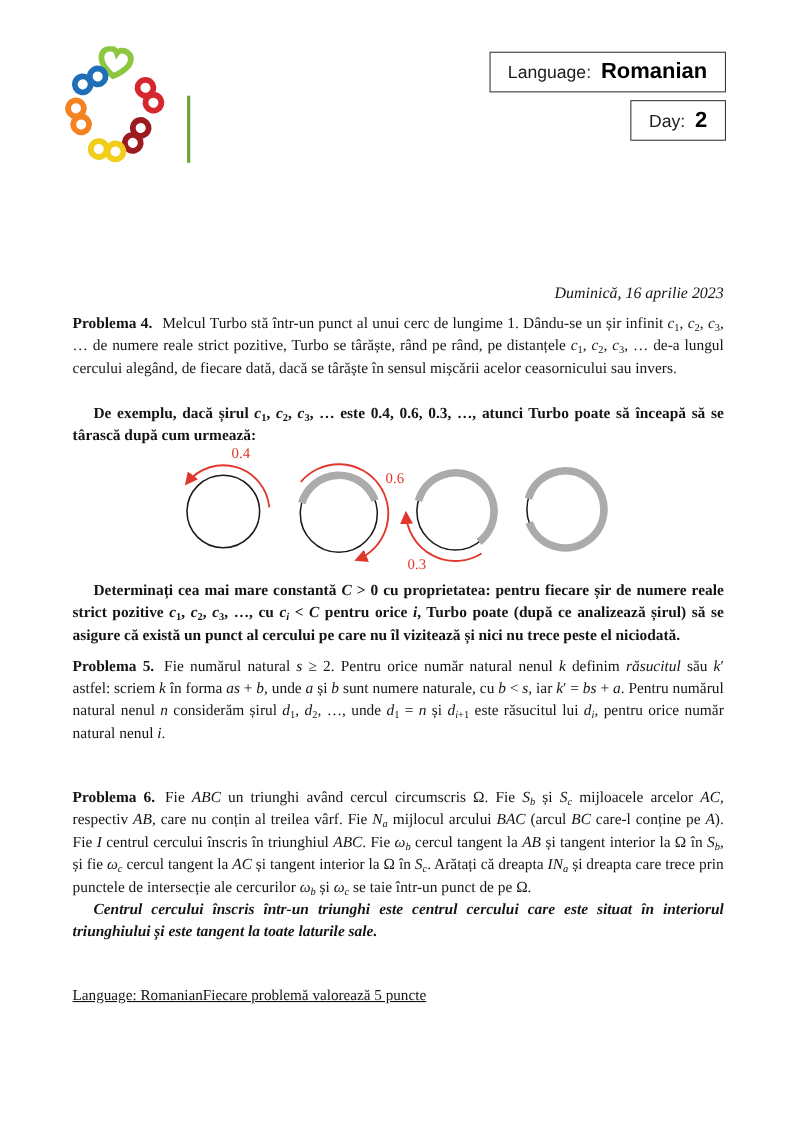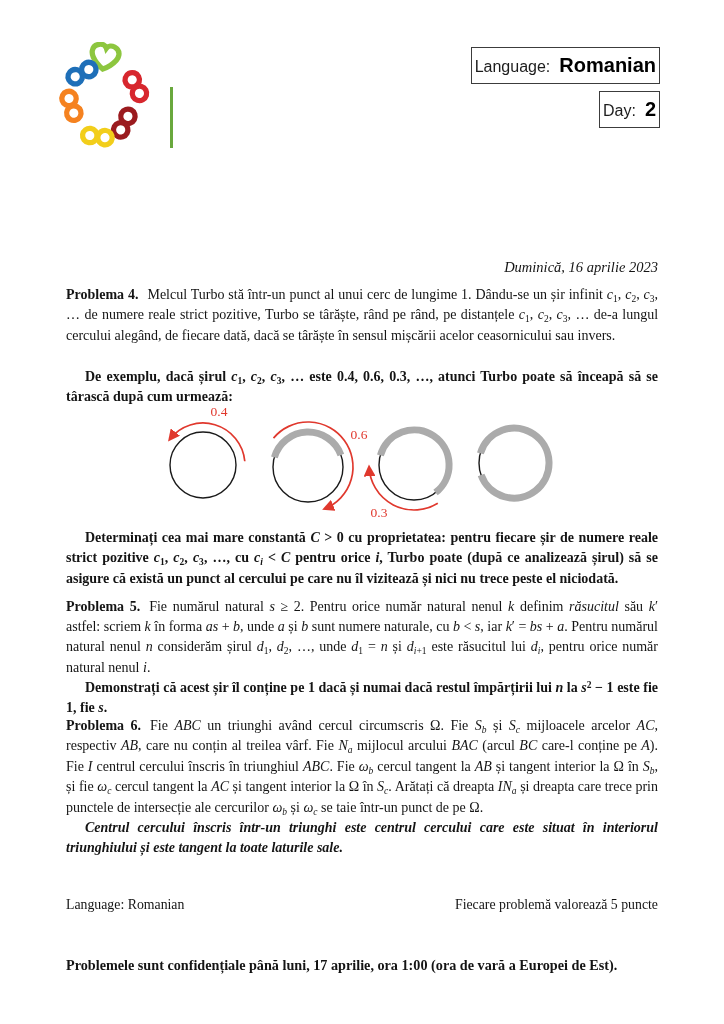--- a/index.html
+++ b/index.html
@@ -12,42 +12,42 @@
              font-size:33px;line-height:35px;letter-spacing:.5px;}
   .logo-divider{margin-top:45px;width:2.5px;height:61px;}
   .org-block{margin-top:44px;font-family:"Liberation Sans",sans-serif;font-weight:bold;}
   .org-line{font-size:9px;line-height:11px;letter-spacing:.4px;}
   .org-year{font-size:17px;line-height:19px;margin-top:3px;letter-spacing:.5px;}
   .org-host{font-size:17px;line-height:19px;letter-spacing:.5px;}
 
   .boxes{position:absolute;right:64px;top:47px;display:flex;flex-direction:column;
          align-items:flex-end;gap:7px;font-family:"Liberation Sans",sans-serif;}
   .hdr-box{display:inline-flex;align-items:baseline;gap:9px;border:1.2px solid #3c3c3c;
-           background:#fff;padding:6px 3px;}
+           background:#fff;padding:6px 16px;}
   .hdr-box .lbl{font-size:16px;color:#1c1c1c;}
   .hdr-box .val{font-size:20px;font-weight:bold;color:#000;}
 
   
   .date-line{position:absolute;right:66px;top:259px;font-style:italic;font-size:14.5px;}
   .sec{position:absolute;left:66px;width:592px;font-size:14px;line-height:20.4px;
        text-align:justify;}
   .sec p{margin:0;}
   .ptitle{font-weight:bold;margin-right:9px;}
   .indent{text-indent:19px;font-weight:bold;}
   .note{font-style:italic;margin-top:3px;}
   sub{font-size:68%;vertical-align:-0.3em;line-height:0;}
   sup{font-size:68%;vertical-align:0.45em;line-height:0;}
 
   
   .fig-wrap{position:absolute;left:155px;top:401px;}
   .fig-lbl{font-family:"Liberation Serif",serif;font-size:13.5px;}
 
   
   .footer-row{position:absolute;left:66px;top:895px;width:592px;display:flex;
-              justify-content:space-between;font-size:13.8px;line-height:20.4px;}
+              justify-content:flex-start;font-size:13.8px;line-height:20.4px;text-decoration:underline;}
   .footer-right{text-align:right;}
   .conf{position:absolute;left:66px;top:941px;width:592px;font-size:14.2px;
         line-height:21px;font-weight:bold;text-align:justify;}
 </style>
 </head>
 <body>
 
 <div class="page">
 
   <div class="logo">
@@ -136,30 +136,28 @@
       </g>
     </svg>
   </div>
 
   <div class="sec" style="top:528px;">
     <p class="indent">Determinați cea mai mare constantă <i>C</i> &gt; 0 cu proprietatea: pentru fiecare șir de numere reale strict pozitive <i>c</i><sub>1</sub>, <i>c</i><sub>2</sub>, <i>c</i><sub>3</sub>, …, cu <i>c<sub>i</sub></i> &lt; <i>C</i> pentru orice <i>i</i>, Turbo poate (după ce analizează șirul) să se asigure că există un punct al cercului pe care nu îl vizitează și nici nu trece peste el niciodată.</p>
   </div>
 
   <div class="sec" style="top:597px;line-height:20.2px;">
     <p><b class="ptitle">Problema 5.</b><span>Fie numărul natural <i>s</i> ≥ 2. Pentru orice număr natural nenul <i>k</i> definim <i>răsucitul</i> său <i>k</i>′ astfel: scriem <i>k</i> în forma <i>as</i> + <i>b</i>, unde <i>a</i> și <i>b</i> sunt numere naturale, cu <i>b</i> &lt; <i>s</i>, iar <i>k</i>′ = <i>bs</i> + <i>a</i>. Pentru numărul natural nenul <i>n</i> considerăm șirul <i>d</i><sub>1</sub>, <i>d</i><sub>2</sub>, …, unde <i>d</i><sub>1</sub> = <i>n</i> și <i>d</i><sub><i>i</i>+1</sub> este răsucitul lui <i>d<sub>i</sub></i>, pentru orice număr natural nenul <i>i</i>.</span></p>
-    <p class="indent">Demonstrați că acest șir îl conține pe 1 dacă și numai dacă restul împărțirii lui <i>n</i> la <i>s</i><sup>2</sup> − 1 este fie 1, fie <i>s</i>.</p>
   </div>
 
   <div class="sec" style="top:716px;">
     <p><b class="ptitle">Problema 6.</b><span>Fie <i>ABC</i> un triunghi având cercul circumscris Ω. Fie <i>S<sub>b</sub></i> și <i>S<sub>c</sub></i> mijloacele arcelor <i>AC</i>, respectiv <i>AB</i>, care nu conțin al treilea vârf. Fie <i>N<sub>a</sub></i> mijlocul arcului <i>BAC</i> (arcul <i>BC</i> care-l conține pe <i>A</i>). Fie <i>I</i> centrul cercului înscris în triunghiul <i>ABC</i>. Fie <i>ω<sub>b</sub></i> cercul tangent la <i>AB</i> și tangent interior la Ω în <i>S<sub>b</sub></i>, și fie <i>ω<sub>c</sub></i> cercul tangent la <i>AC</i> și tangent interior la Ω în <i>S<sub>c</sub></i>. Arătați că dreapta <i>IN<sub>a</sub></i> și dreapta care trece prin punctele de intersecție ale cercurilor <i>ω<sub>b</sub></i> și <i>ω<sub>c</sub></i> se taie într-un punct de pe Ω.</span></p>
     <p class="indent note">Centrul cercului înscris într-un triunghi este centrul cercului care este situat în interiorul triunghiului și este tangent la toate laturile sale.</p>
   </div>
 
   <div class="footer-row">
     <span>Language: Romanian</span>
     <div class="footer-right">
       <div>Fiecare problemă valorează 5 puncte</div>
     </div>
   </div>
 
-  <p class="conf">Problemele sunt confidențiale până luni, 17 aprilie, ora 1:00 (ora de vară a Europei de Est).</p>
 
 </div>
 
 </body></html>

